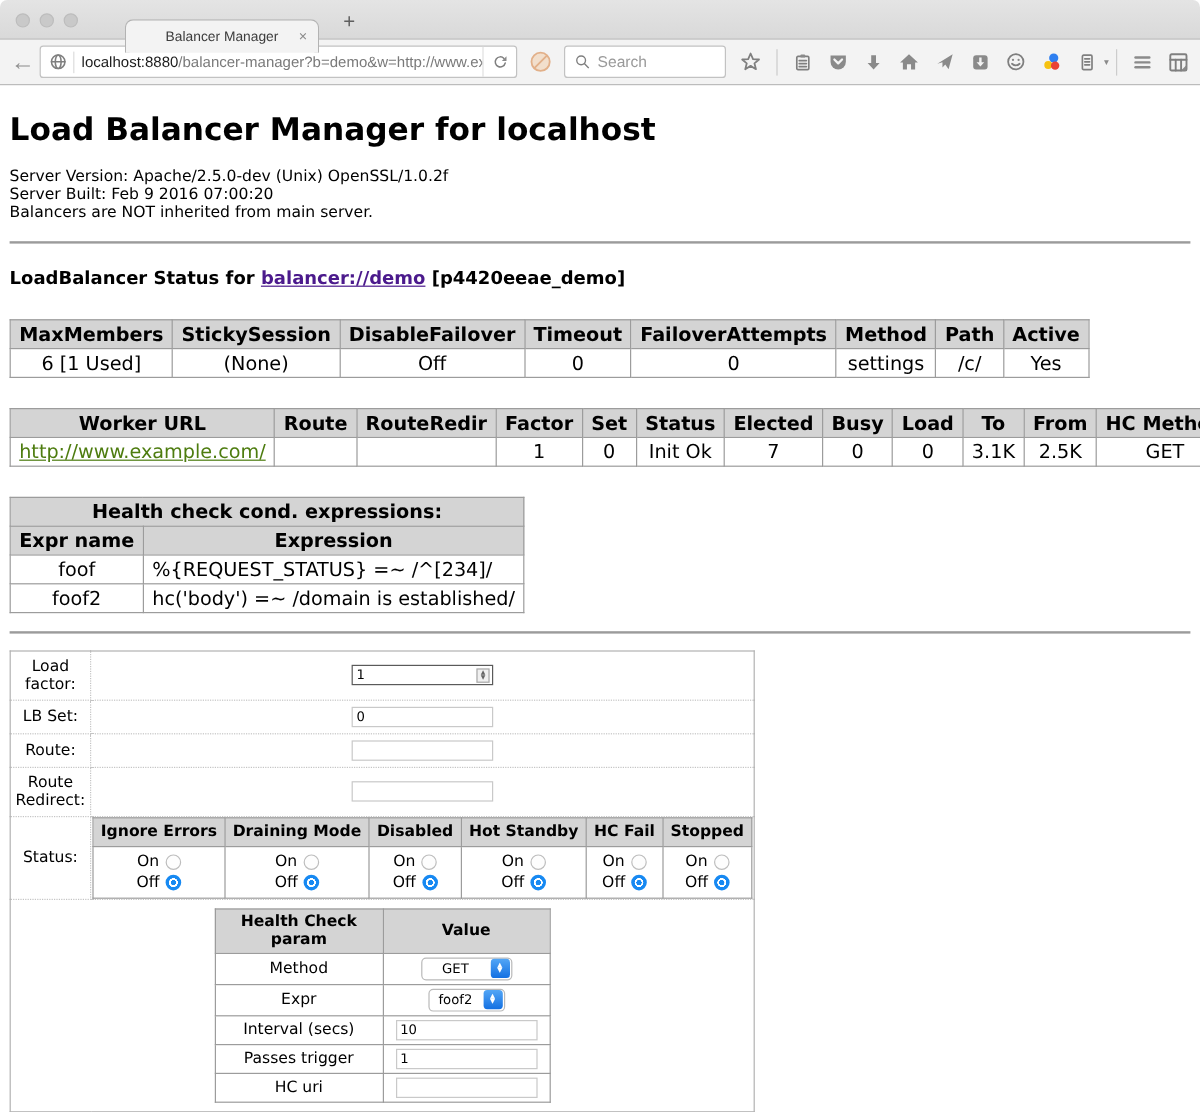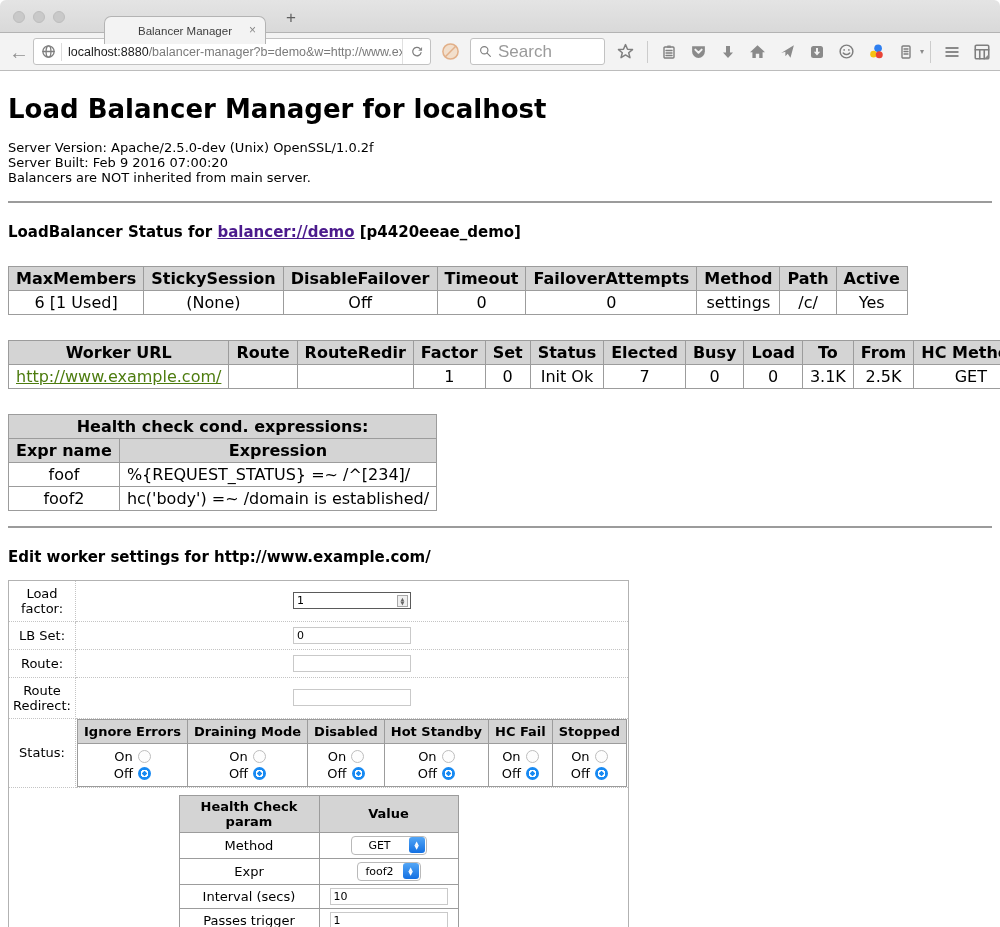--- a/index.html
+++ b/index.html
@@ -21,21 +21,21 @@
   .urlbar { display: flex; align-items: center; height: 27px; width: 398px; background: #fff; border: 1px solid #c2c2c2; border-radius: 3px; }
   .urlbar .globe { padding: 0 5px 0 7px; display: flex; }
   .url-sep { width: 1px; height: 18px; background: #dcdcdc; margin-right: 6px; }
   .url-text { flex: 1; font-size: 12.5px; white-space: nowrap; overflow: hidden; }
   .url-domain { color: #1c1c1c; }
   .url-path { color: #7a7a7a; }
   .reload { width: 28px; align-self: stretch; border-left: 1px solid #e0e0e0; display: flex; align-items: center; justify-content: center; }
   .shield { margin: 0 10px; display: flex; opacity: .75; }
   .searchbox { display: flex; align-items: center; gap: 6px; height: 27px; width: 135px; background: #fff;
                border: 1px solid #c2c2c2; border-radius: 3px; padding: 0 8px; }
-  .search-ph { color: #9a9a9a; font-size: 17px; }
+  .search-ph { color: #9a9a9a; font-size: 13px; }
   .icon-strip { display: flex; align-items: center; gap: 13px; margin-left: 12px; }
   .vsep { width: 1px; height: 22px; background: #cccccc; }
   .right-group { margin-left: auto; display: flex; align-items: center; gap: 12px; }
   .icon { display: flex; align-items: center; }
   .caret { font-size: 8px; color: #8a8a8a; margin-left: -7px; }
 
   
   .content { padding: 0 8px; font-family: "DejaVu Sans", sans-serif; font-size: 13px; color: #000; }
   h1.page-title { font-size: 26px; font-weight: bold; margin: 23px 0 16px; font-family: "DejaVu Sans", sans-serif; }
   .server-info div { line-height: 15.2px; }
@@ -325,21 +325,20 @@
           </tr>
           <tr>
             <td>foof2</td>
             <td class="expr-text">hc('body') =~ /domain is established/</td>
           </tr>
         </tbody>
     </table>
 
     <hr class="rule">
 
-    <h3 class="section">Edit worker settings for http://www.example.com/</h3>
 
     <table class="form-table">
       <tbody>
         <tr>
           <td class="flabel">Load factor:</td>
           <td>
             <span class="num-wrap">
               <input class="ff-input" type="text" value="1" style="">
               <span class="spinner">
                   <span>▲</span>

